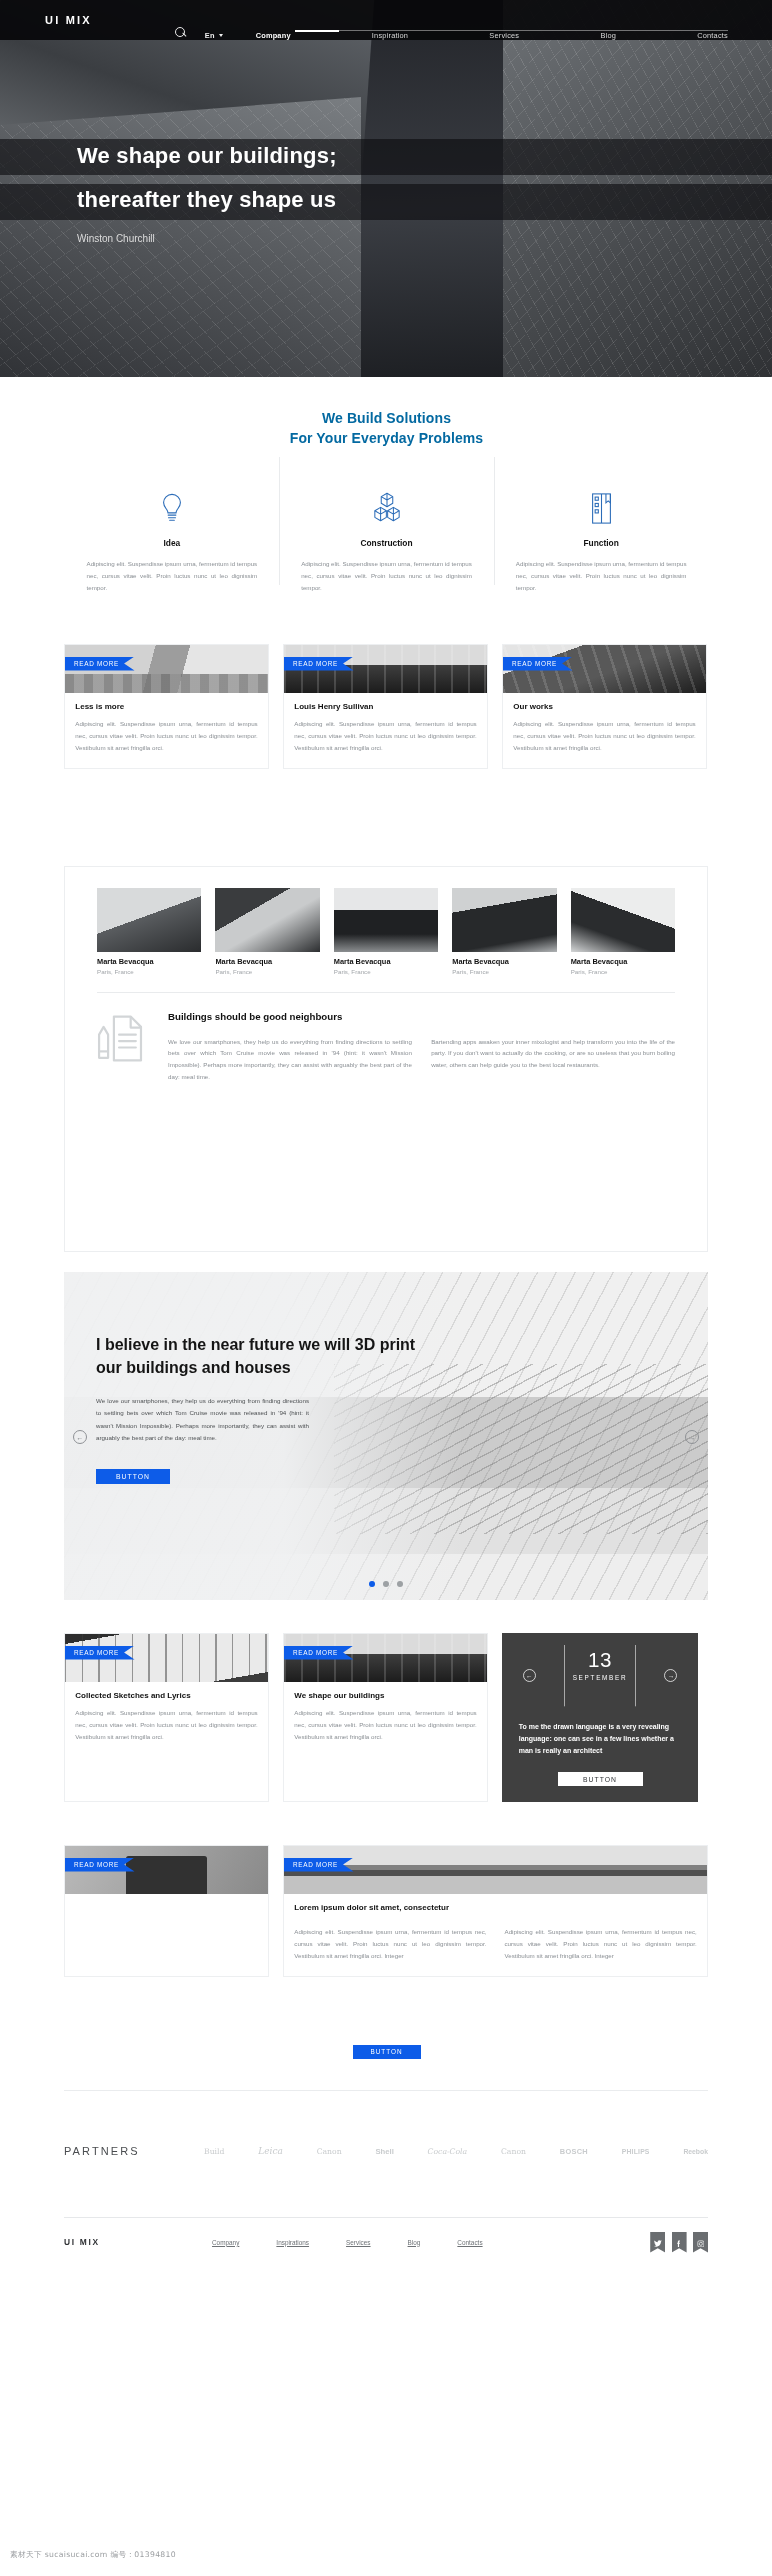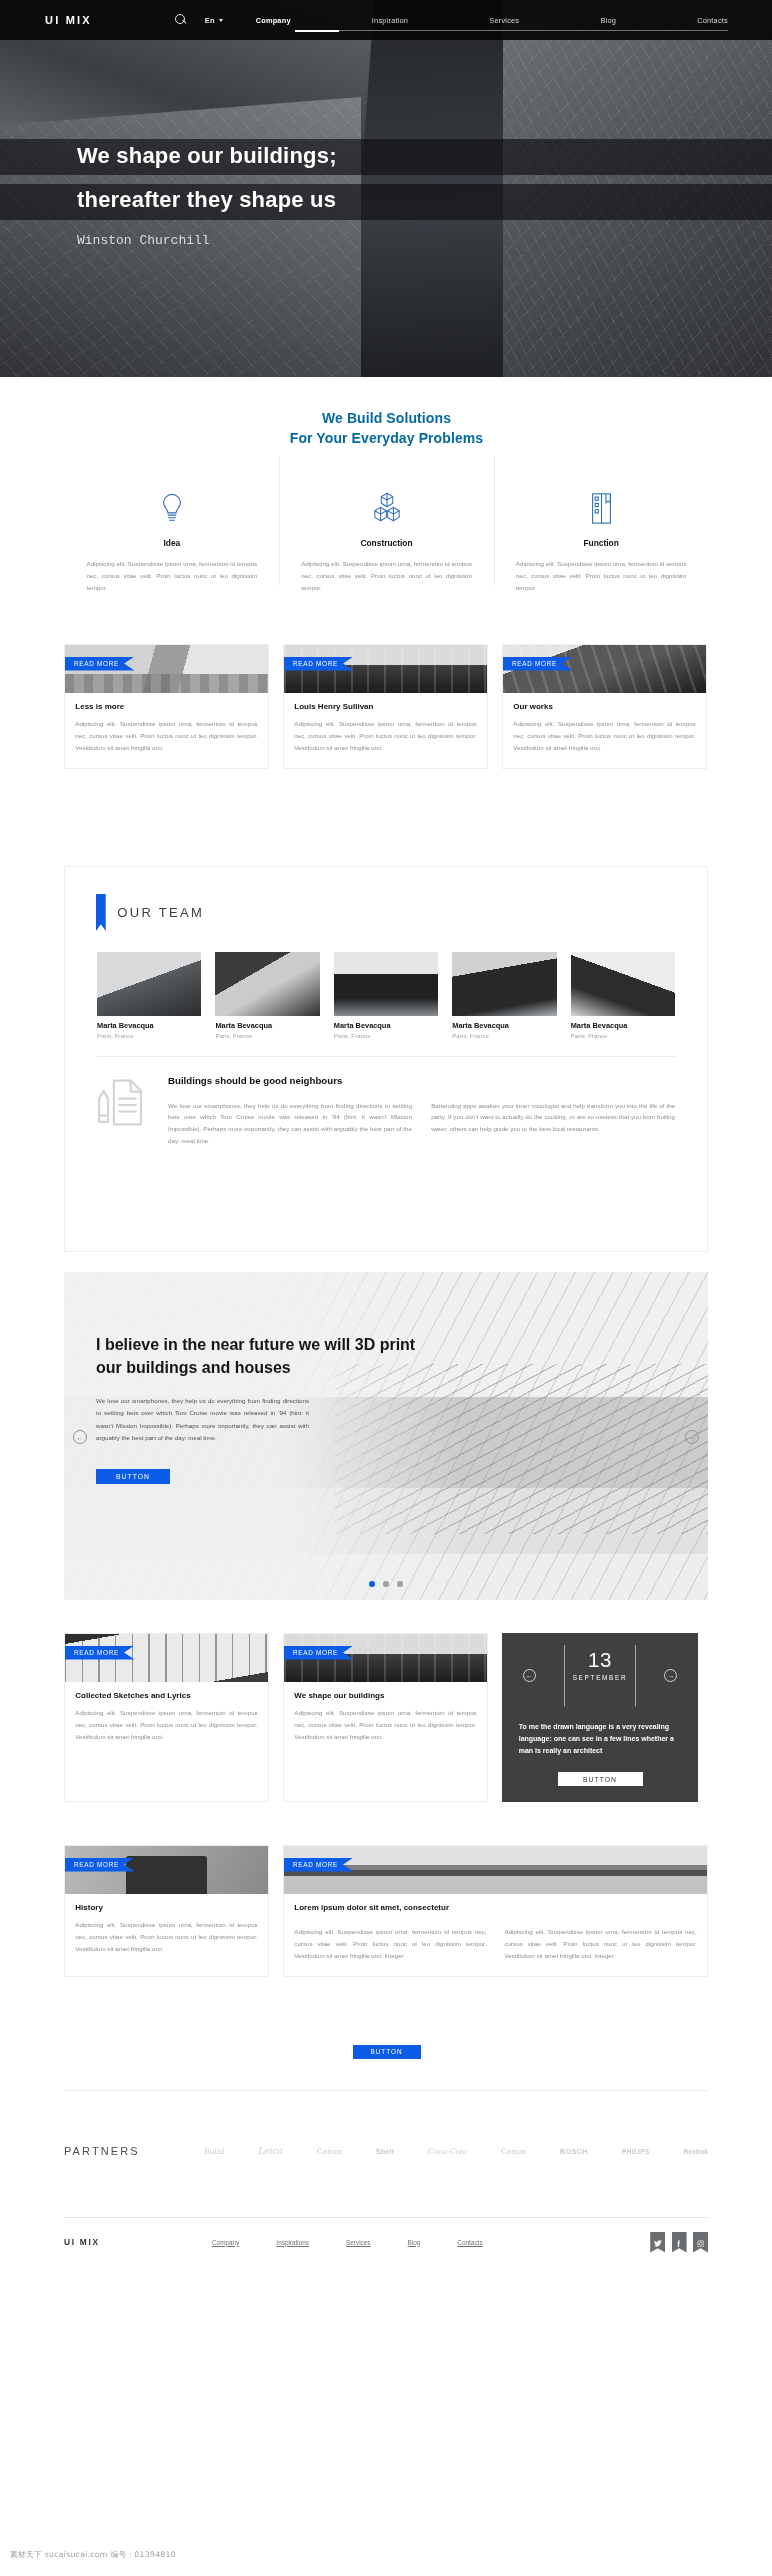--- a/index.html
+++ b/index.html
@@ -39,41 +39,41 @@
       background:
         repeating-linear-gradient(48deg, rgba(255,255,255,.12) 0 0.6px, transparent 0.6px 13px),
         repeating-linear-gradient(-35deg, rgba(255,255,255,.08) 0 0.6px, transparent 0.6px 18px),
         linear-gradient(200deg,#7a7e82,#303236);
       clip-path:polygon(0 10%,100% 0,100% 100%,0 100%);
   }
   .topbar { position:absolute; left:0; top:0; width:773px; height:40px;
             background:rgba(8,8,10,.93); z-index:6; }
   .topbar-inner{ width:683px; margin:0 auto; height:40px; display:flex; align-items:center; }
   .logo { color:#fff; font-size:11px; font-weight:700; letter-spacing:2.2px; width:129px; }
-  .nav-wrap { flex:1; display:flex; align-items:center; position:relative; height:40px; }
+  .nav-wrap { flex:1; display:flex; align-items:flex-end; position:relative; height:40px; }
   .search-icon{ width:14px; height:14px; margin-right:16.7px; position:relative; cursor:pointer; }
   .search-icon::before{ content:""; position:absolute; left:0.6px; top:0.6px; width:8.4px; height:8.4px;
      border:0.9px solid #e8e8e8; border-radius:50%; }
   .search-icon::after{ content:""; position:absolute; left:7.7px; top:8.4px; width:4.5px; height:0.9px;
      background:#e8e8e8; transform:rotate(45deg); }
   .lang { color:#f0f0f0; font-size:7.4px; font-weight:700; margin-right:33px; letter-spacing:0.3px; display:flex; align-items:center; gap:3.9px; }
   .caret{ width:0;height:0;border-left:2.6px solid transparent;border-right:2.6px solid transparent;border-top:3.2px solid #f0f0f0; }
   .nav { display:flex; flex:1; justify-content:space-between; align-items:center; }
   .nav a { color:#d9d9d9; font-size:7.4px; text-decoration:none; letter-spacing:0.2px; }
   .nav a.active { color:#fff; font-weight:700; }
   .nav-line{ position:absolute; left:121px; right:0; bottom:9px; height:0.6px; background:rgba(255,255,255,.42); }
   .nav-line-active{ position:absolute; left:121px; bottom:8.4px; width:44px; height:1.7px; background:#fff; }
 
   .hero-band { position:absolute; left:0; width:773px; background:rgba(12,12,14,.62); }
   .hero-b1{ top:139px; height:36px; }
   .hero-b2{ top:184px; height:36px; }
   .hero-text{ position:absolute; left:77px; z-index:5; color:#fff; }
   .hero-l1{ top:143px; font-size:22px; font-weight:700; letter-spacing:0.2px; }
   .hero-l2{ top:187px; font-size:22px; font-weight:700; letter-spacing:0.2px; }
-  .hero-author{ top:233px; font-size:13px; color:#dcdcdc; font-weight:400;font-family:Liberation Mono, monospace; }
+  .hero-author{ top:233px; font-size:10px; color:#dcdcdc; font-weight:400; }
 
   
   .container{ width:644px; margin:0 auto; }
   .sec-title{ text-align:center; font-size:14px; font-weight:700; line-height:1.45; color:#0369a1; letter-spacing:0.1px; }
   .muted{ color:#8a8f94; font-size:6.2px; line-height:1.92; text-align:justify; }
 
   
   .solutions{ position:absolute; top:377px; left:0; width:773px; height:267px; background:#fff; }
   .sol-head{ padding-top:31px; }
   .sol-cols{ display:flex; margin-top:39px; }
@@ -339,24 +339,20 @@
         <div class="ribbon">READ MORE</div>
       </div>
       <div class="card-body">
         <div class="card-title">Our works</div>
         <div class="muted">Adipiscing elit. Suspendisse ipsum urna, fermentum id tempus nec, cursus vitae velit. Proin luctus nunc ut leo dignissim tempor. Vestibulum sit amet fringilla orci.</div>
       </div>
     </div>
   </div>
 
   <div class="team">
-    <div class="team-head">
-      <div class="bookmark"></div>
-      <div class="team-title">OUR TEAM</div>
-    </div>
     <div class="team-grid">
       <div class="member">
         <div class="member-img m1"></div>
         <div class="m-name">Marta Bevacqua</div>
         <div class="m-loc">Paris, France</div>
       </div>
       <div class="member">
         <div class="member-img m2"></div>
         <div class="m-name">Marta Bevacqua</div>
         <div class="m-loc">Paris, France</div>
@@ -450,24 +446,20 @@
       <div class="qc-text">To me the drawn language is a very revealing language: one can see in a few lines whether a man is really an architect</div>
       <div class="qc-btn">BUTTON</div>
     </div>
   </div>
 
   <div class="cards3">
     <div class="card">
       <div class="card-img">
         <div class="ph ph-radio"></div>
         <div class="ribbon">READ MORE</div>
-      </div>
-      <div class="card-body">
-        <div class="card-title">History</div>
-        <div class="muted">Adipiscing elit. Suspendisse ipsum urna, fermentum id tempus nec, cursus vitae velit. Proin luctus nunc ut leo dignissim tempor. Vestibulum sit amet fringilla orci.</div>
       </div>
     </div>
     <div class="card-wide">
       <div class="card-img">
         <div class="ph ph-river"></div>
         <div class="ribbon">READ MORE</div>
       </div>
       <div class="card-body">
         <div class="card-title">Lorem ipsum dolor sit amet, consectetur</div>
         <div class="wide-cols">

